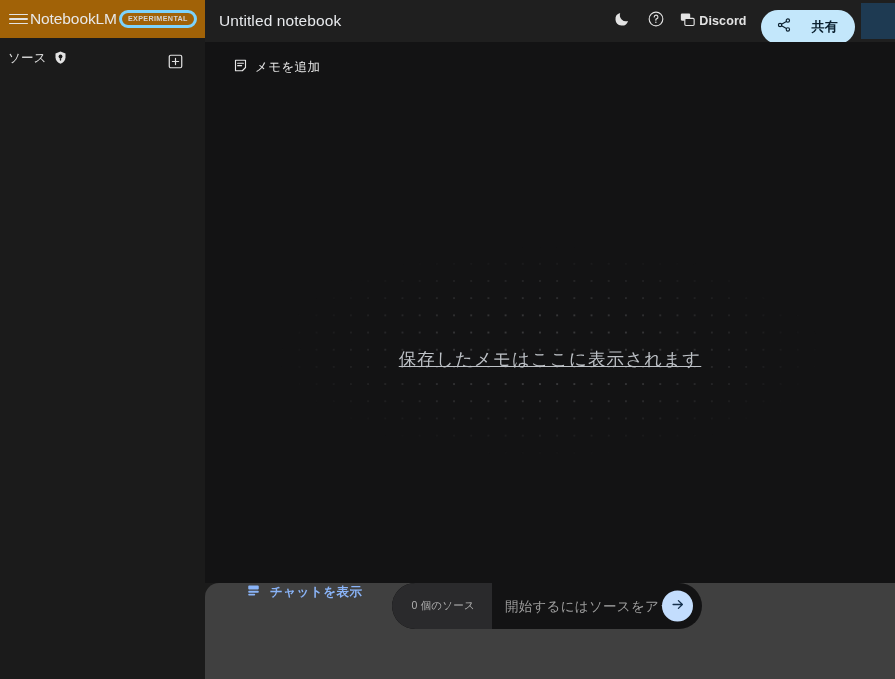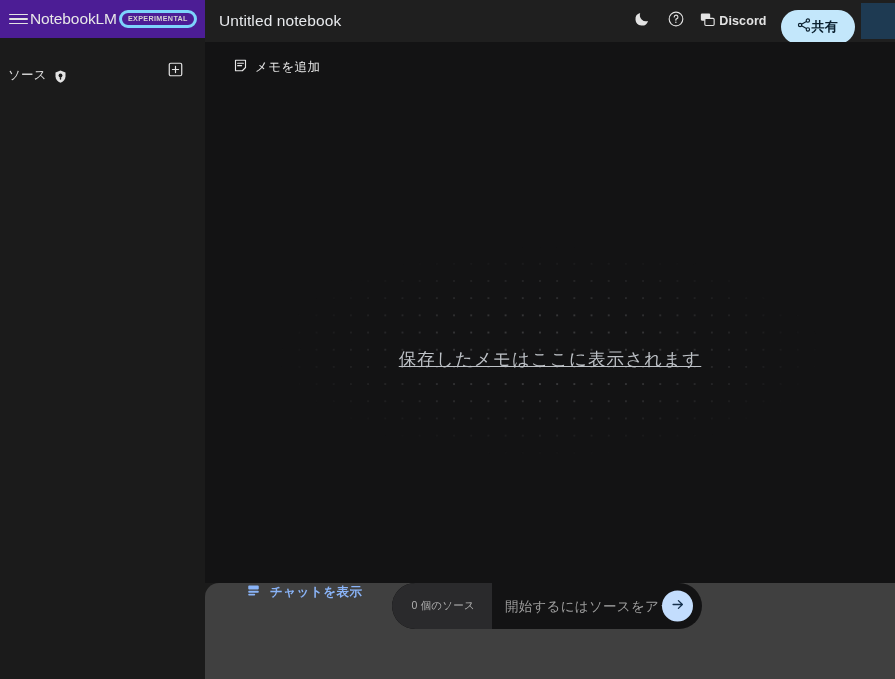--- a/index.html
+++ b/index.html
@@ -18,21 +18,21 @@
     width: 895px;
     height: 679px;
     background: #1b1b1b;
   }
 
   
   .brandbar {
     position: absolute;
     left: 0; top: 0;
     width: 205px; height: 38px;
-    background: #4c1d95;
+    background: #a16207;
     display: flex;
     align-items: center;
     gap: 2px;
     padding-left: 9px;
   }
   .hamburger {
     width: 19px; height: 19px;
     display: flex; flex-direction: column;
     justify-content: center; gap: 3px;
     cursor: pointer;
@@ -98,21 +98,21 @@
     cursor: pointer;
   }
   .discord-btn span.lbl {
     font-size: 12.5px;
     color: #e3e3e3;
     font-weight: 600;
     letter-spacing: 0.1px;
   }
   .share-btn {
     display: flex; align-items: center;
-    gap: 0;
+    gap: 20px;
     height: 34px;
     padding: 0 17px 0 15px;
     margin-left: 6px;
     border-radius: 17px;
     background: #c3e7fb;
     cursor: pointer;
     margin-top: 12px;
   }
   .share-btn .lbl {
     font-size: 13px;
@@ -130,21 +130,21 @@
   
   .sidebar {
     position: absolute;
     left: 0; top: 38px;
     width: 196px; height: 641px;
     background: #1b1b1b;
     padding: 0;
   }
   .src-header {
     display: flex;
-    align-items: flex-end;
+    align-items: flex-start;
     height: 34px;
     padding: 0 8px 0 8px;
     margin-top: 12px;
   }
   .src-header .title {
     font-size: 12.5px;
     color: #e3e3e3;
     letter-spacing: 0.2px;
   }
   .src-header .shield {

